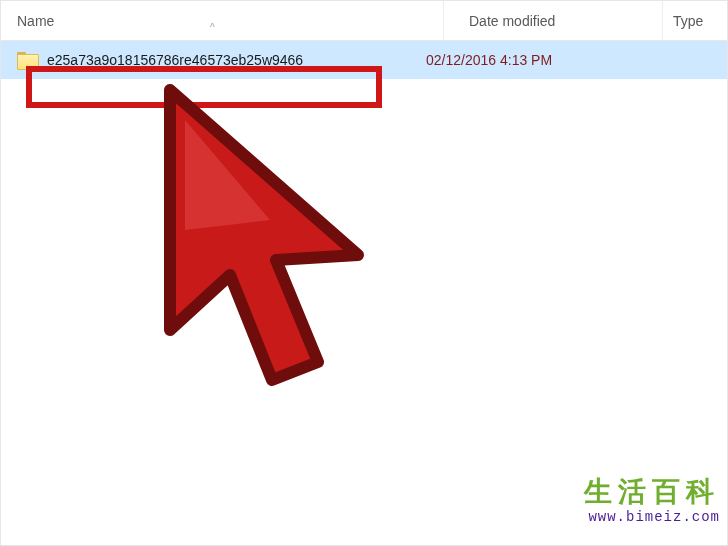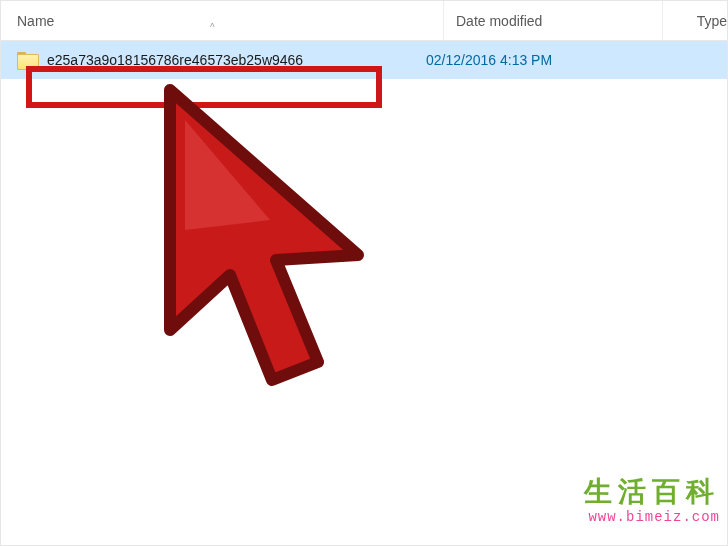--- a/index.html
+++ b/index.html
@@ -39,34 +39,33 @@
     .col-name {
       flex: 0 0 395px;
       display: flex;
       align-items: center;
       gap: 4px;
     }
 
     .col-modified {
       flex: 0 0 188px;
       border-left: 1px solid #eeeeee;
-      padding-left: 12px;
+      padding-left: 25px;
       height: 100%;
       display: flex;
       align-items: center;
     }
 
     .col-type {
       flex: 1;
       border-left: 1px solid #eeeeee;
       padding-left: 10px;
       height: 100%;
       display: flex;
       align-items: center;
-      justify-content: flex-end;
     }
 
     .sort-caret {
       position: absolute;
       left: 210px;
       top: 22px;
       color: #9e9e9e;
       font-size: 10px;
     }
 
@@ -113,21 +112,21 @@
       width: 20px;
       height: 14px;
       background: linear-gradient(#fff2b0, #ffe27a);
       border: 1px solid #dcb95a;
       border-radius: 1px;
     }
 
     .item-modified-cell {
       flex: 0 0 188px;
       padding-left: 14px;
-      color: #0369a1;
+      color: #7f1d1d;
     }
 
     .item-type-cell {
       flex: 1;
       padding-left: 10px;
       color: #2b2b2b;
     }
 
     
     .highlight-box {
@@ -163,21 +162,21 @@
     .watermark .wm-line1 {
       font-size: 28px;
       font-weight: 700;
       color: #6fae2f;
       letter-spacing: 6px;
       text-shadow: 1px 1px 0 #ffffff;
     }
 
     .watermark .wm-line2 {
       font-size: 14px;
-      color: #ec4899;
+      color: #4c1d95;
       letter-spacing: 1px;
     }
   </style>
 </head>
 <body>
 
 <div class="explorer">
 
   <div class="header-row">
     <div class="col-name">

